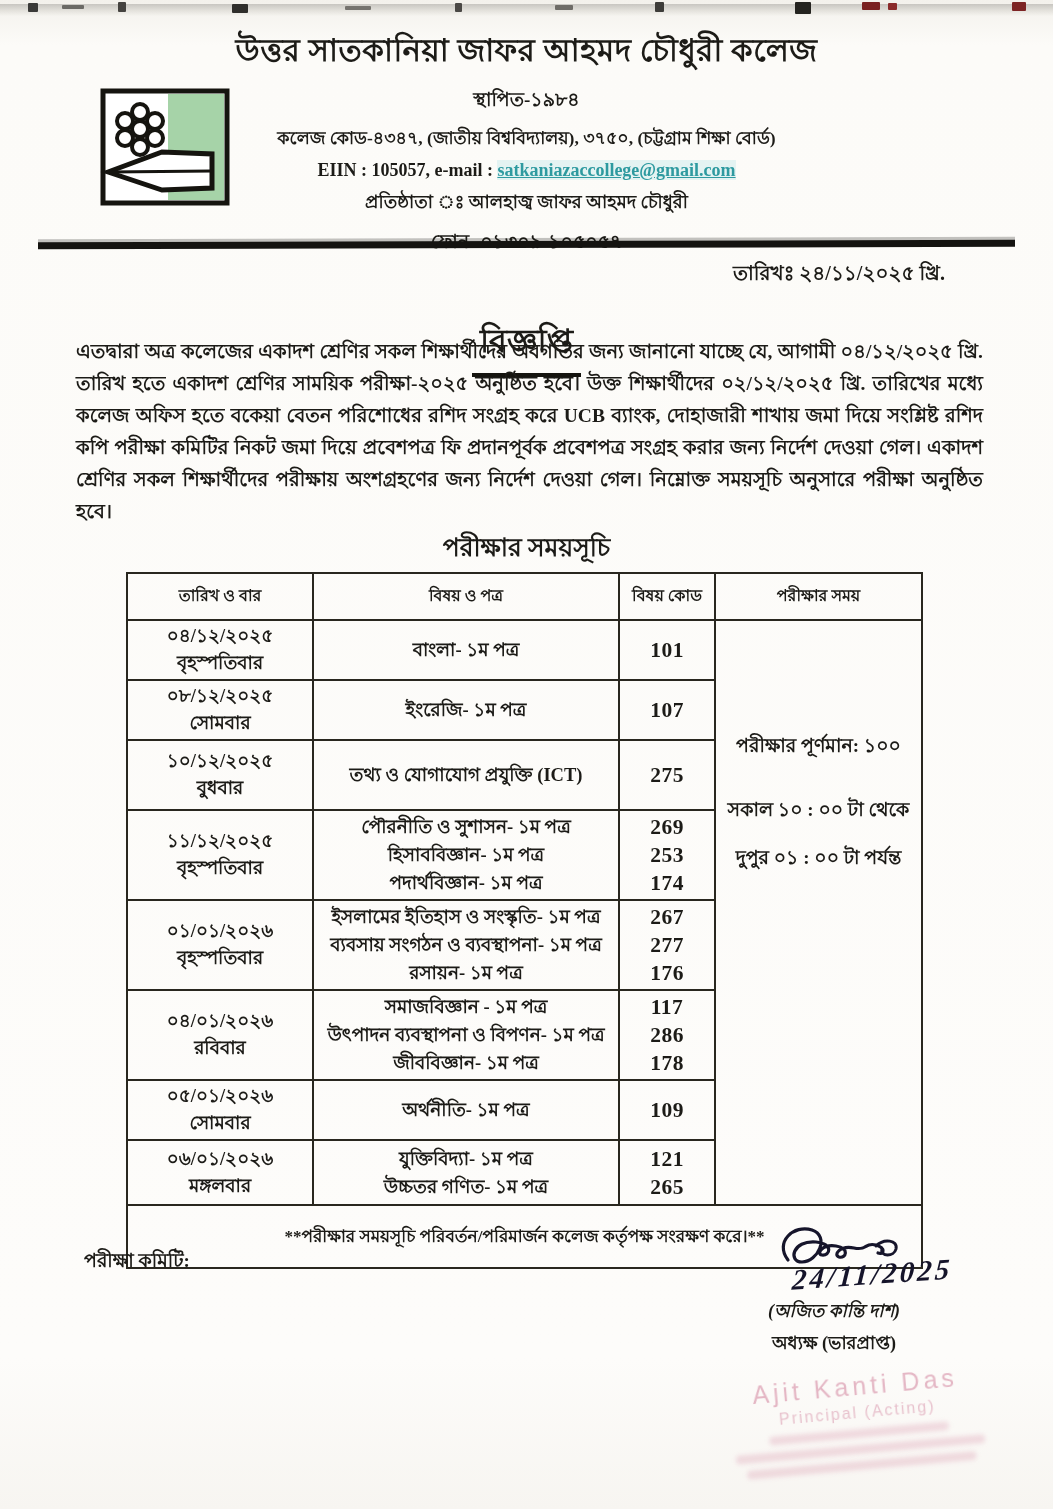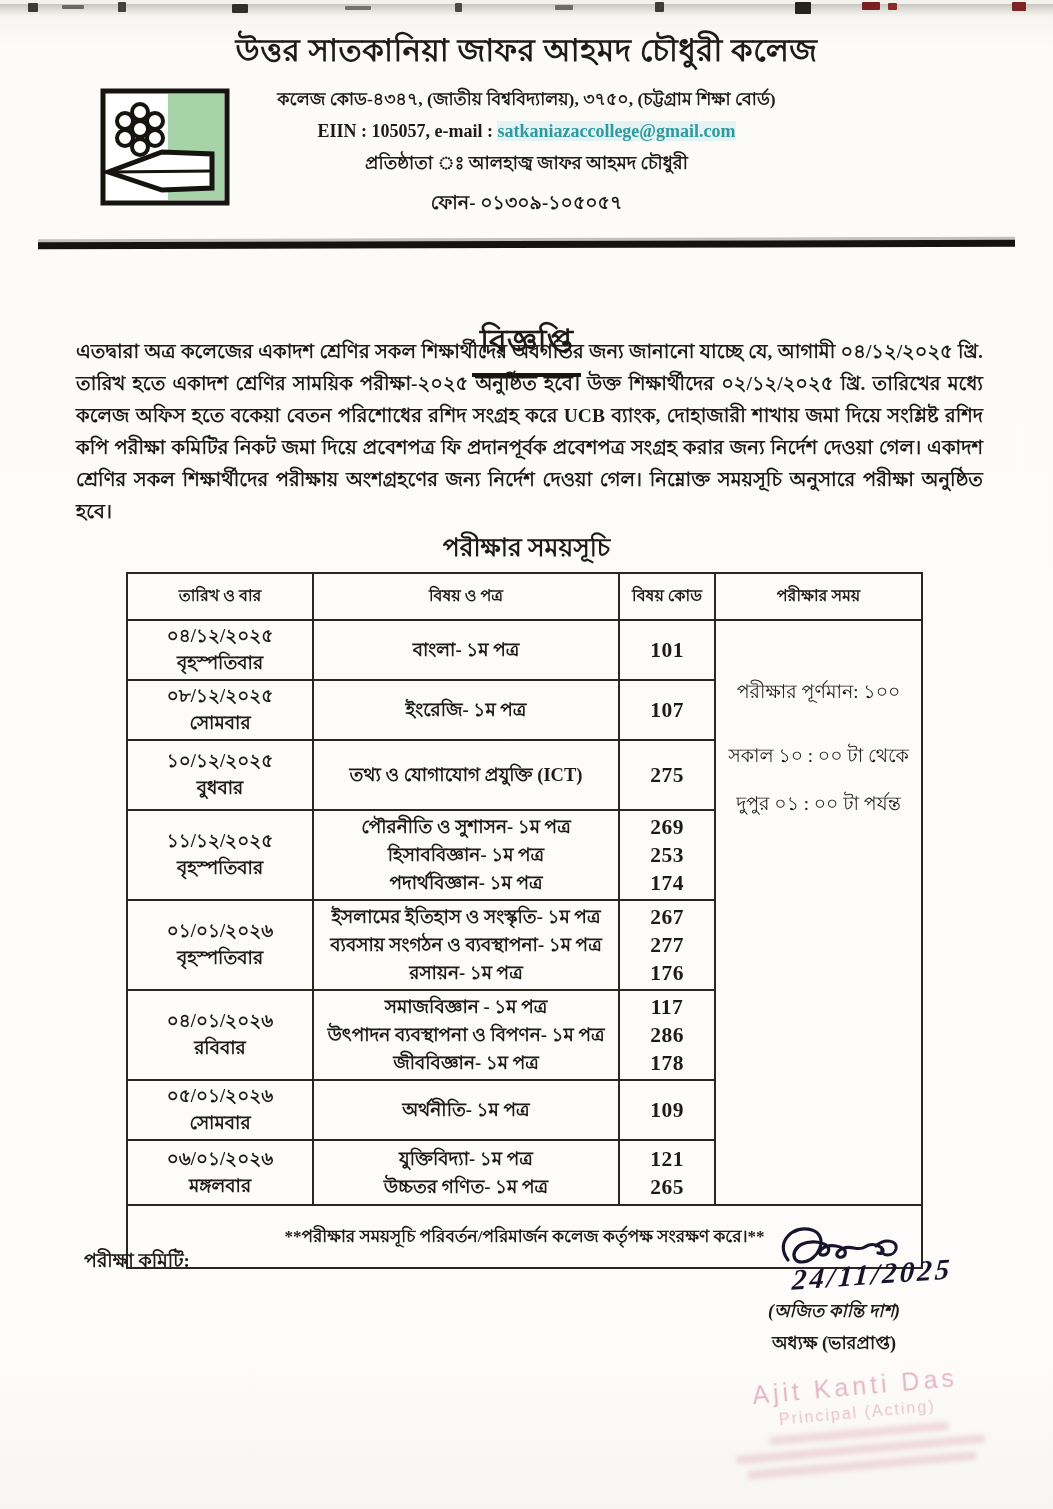--- a/index.html
+++ b/index.html
@@ -10,21 +10,21 @@
   .artifact-strip{position:absolute;top:4px;left:0;right:0;height:12px;
         background:linear-gradient(180deg,#b9b7b2 0%,#dedcd6 55%,rgba(255,255,255,0) 100%);opacity:.75;}
   .mark{position:absolute;border-radius:1px;}
   
   .header{position:absolute;top:26px;left:0;right:0;text-align:center;}
   .college-name{font-size:31px;font-weight:700;letter-spacing:.5px;}
   .established{font-size:19px;font-weight:600;margin-top:7px;}
   .address{font-size:19px;font-weight:700;margin-top:8px;}
   .college-code{font-size:17.5px;font-weight:700;margin-top:8px;}
   .eiin{font-size:18px;font-weight:700;margin-top:6px;font-family:"Liberation Serif",serif;}
-  .email{color:#2e9aa0;background:rgba(120,210,215,.18);}
+  .email{color:#2e9aa0;text-decoration:underline;background:rgba(120,210,215,.18);}
   .founder{font-size:18px;font-weight:700;margin-top:7px;}
   .phone{font-size:19px;font-weight:700;margin-top:8px;}
   
   .logo{position:absolute;top:88px;left:100px;width:130px;height:118px;}
   
   .rule{position:absolute;top:241px;left:38px;right:38px;height:7px;background:#141310;
         box-shadow:0 -3px 0 rgba(20,19,16,.25);transform:rotate(-.15deg);}
   .date-line{position:absolute;top:258px;right:108px;font-size:20px;font-weight:700;}
   .notice-title-wrap{position:absolute;top:288px;left:0;right:0;text-align:center;margin-top:28px;}
   .notice-title{display:inline-block;font-size:32px;font-weight:700;
@@ -46,21 +46,21 @@
   td [data-name="subject-code"]{line-height:28px;font-family:"Liberation Serif",serif;
         font-size:21.5px;letter-spacing:.5px;}
   #schedule-body tr:nth-child(1){height:55px}
   #schedule-body tr:nth-child(2){height:58px}
   #schedule-body tr:nth-child(3){height:70px}
   #schedule-body tr:nth-child(4){height:85px}
   #schedule-body tr:nth-child(5){height:90px}
   #schedule-body tr:nth-child(6){height:85px}
   #schedule-body tr:nth-child(7){height:60px}
   #schedule-body tr:nth-child(8){height:65px}
-  .time-cell{vertical-align:top;padding-top:56px;font-weight:400;font-size:19px;}
+  .time-cell{vertical-align:top;padding-top:110px;font-weight:700;font-size:19px;}
   .time-cell .tm{font-size:19px;}
   .time-cell .tf{margin-top:32px;}
   .time-cell .tt{margin-top:16px;}
   .footnote-row{height:63px;}
   .footnote-row td{font-size:17px;font-weight:700;}
   
   .committee-title{position:absolute;top:1246px;left:84px;font-size:19px;font-weight:700;text-align:right;}
   .committee-list{position:absolute;top:1290px;left:84px;font-size:18px;font-weight:700;}
   .committee-list div{margin-bottom:36px;}
   .sig-scribble{position:absolute;top:1222px;left:772px;}
@@ -111,28 +111,30 @@
 
       <g data-name="pen-nib-icon">
         <polygon points="8,84 62,64 112,66 112,82 112,100 62,102" fill="#ffffff" stroke="#15140f" stroke-width="5"></polygon>
         <line x1="10" y1="84" x2="112" y2="83" stroke="#15140f" stroke-width="3"></line>
       </g>
     </svg>
   </div>
 
   <div class="header" data-name="letterhead">
     <div class="college-name" data-name="college-name">উত্তর সাতকানিয়া জাফর আহমদ চৌধুরী কলেজ</div>
+    <div class="established" data-name="established-year">স্থাপিত-১৯৮৪</div>
     <div class="college-code" data-name="college-code-line">কলেজ কোড-৪৩৪৭, (জাতীয় বিশ্ববিদ্যালয়), ৩৭৫০, (চট্টগ্রাম শিক্ষা বোর্ড)</div>
     <div class="eiin" data-name="eiin-email-line"><span data-name="eiin-number">EIIN : 105057, e-mail : </span><span class="email" data-name="email-link">satkaniazaccollege@gmail.com</span></div>
     <div class="founder" data-name="founder-line">প্রতিষ্ঠাতা ঃ আলহাজ্ব জাফর আহমদ চৌধুরী</div>
     <div class="phone" data-name="phone-line">ফোন- ০১৩০৯-১০৫০৫৭</div>
   </div>
 
   <div class="rule" data-name="header-divider-rule"></div>
 
+  <div class="date-line" data-name="notice-date">তারিখঃ ২৪/১১/২০২৫ খ্রি.</div>
 
   <div class="notice-title-wrap" data-name="notice-title-wrap">
     <span class="notice-title" data-name="notice-title">বিজ্ঞপ্তি</span>
   </div>
 
   <div class="body-par" data-name="notice-body">এতদ্বারা অত্র কলেজের একাদশ শ্রেণির সকল শিক্ষার্থীদের অবগতির জন্য জানানো যাচ্ছে যে, আগামী ০৪/১২/২০২৫ খ্রি. তারিখ হতে একাদশ শ্রেণির সাময়িক পরীক্ষা-২০২৫ অনুষ্ঠিত হবে। উক্ত শিক্ষার্থীদের ০২/১২/২০২৫ খ্রি. তারিখের মধ্যে কলেজ অফিস হতে বকেয়া বেতন পরিশোধের রশিদ সংগ্রহ করে UCB ব্যাংক, দোহাজারী শাখায় জমা দিয়ে সংশ্লিষ্ট রশিদ কপি পরীক্ষা কমিটির নিকট জমা দিয়ে প্রবেশপত্র ফি প্রদানপূর্বক প্রবেশপত্র সংগ্রহ করার জন্য নির্দেশ দেওয়া গেল। একাদশ শ্রেণির সকল শিক্ষার্থীদের পরীক্ষায় অংশগ্রহণের জন্য নির্দেশ দেওয়া গেল। নিম্নোক্ত সময়সূচি অনুসারে পরীক্ষা অনুষ্ঠিত হবে।</div>
 
   <div class="schedule-title" data-name="schedule-title">পরীক্ষার সময়সূচি</div>
 
   <div class="table-wrap" data-name="schedule-table-wrap">

